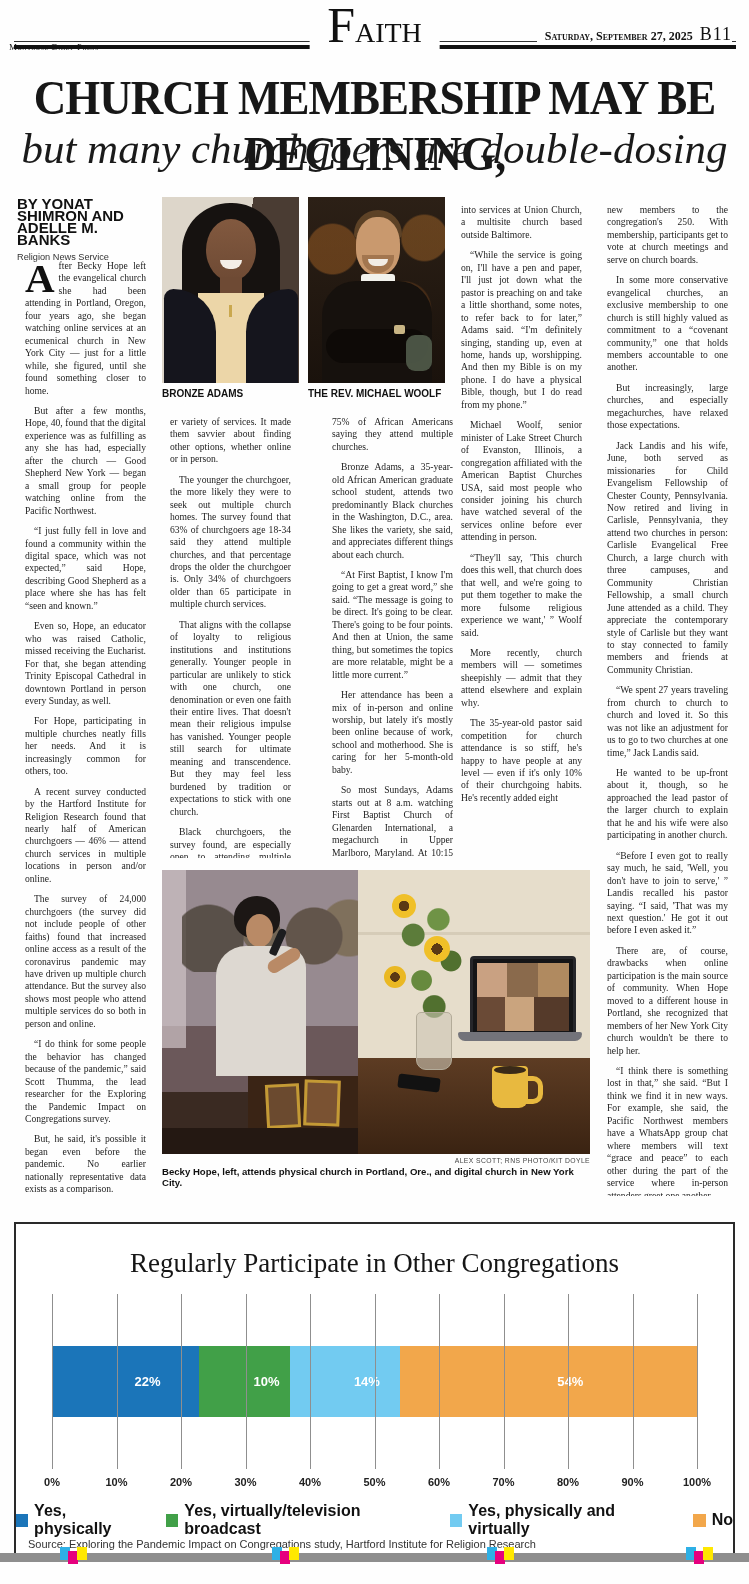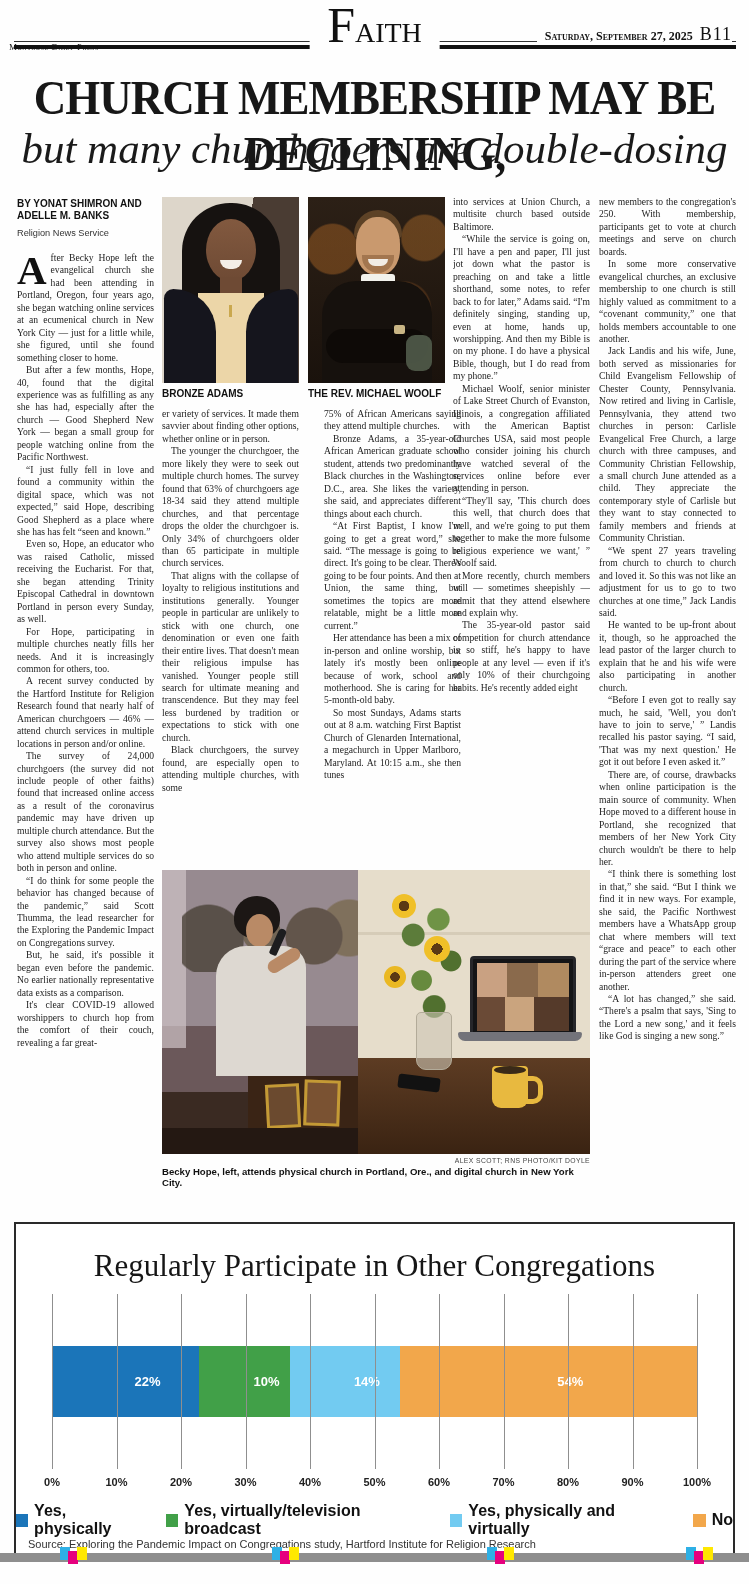--- a/index.html
+++ b/index.html
@@ -21,27 +21,27 @@
 
   
   .hl1{position:absolute;left:0;width:100%;top:74px;text-align:center;font-weight:700;
        font-size:45px;letter-spacing:-1px;transform:scaleY(1.08);color:#171717;}
   .hl2{position:absolute;left:0;width:100%;top:124px;text-align:center;font-style:italic;
        font-size:43px;color:#1a1a1a;}
 
   
   .byline{position:absolute;left:17px;top:198px;width:137px;
        font-family:"Liberation Sans",sans-serif;}
-  .byline .authors{font-weight:bold;font-size:10px;line-height:12px;color:#111;}
+  .byline .authors{font-weight:bold;font-size:15px;line-height:12px;color:#111;}
   .byline .org{font-size:9.2px;margin-top:6px;color:#333;}
 
   
   .col{position:absolute;width:137px;text-align:justify;font-size:9.6px;
        line-height:12.45px;overflow:hidden;hyphens:auto;-webkit-hyphens:auto;}
-  .col p{margin:0;text-indent:9px;}
+  .col p{margin:8px;text-indent:9px;}
   .col p.noindent{text-indent:0;}
   .dropcap{float:left;font-size:41px;line-height:33px;font-weight:700;
        padding:2px 4px 0 0;color:#111;}
   #col0{left:17px;top:252px;height:944px;}
   #col1{left:162px;top:408px;height:450px;}
   #col2{left:324px;top:408px;height:450px;}
   #col3{left:453px;top:196px;height:662px;}
   #col4{left:599px;top:196px;height:1000px;}
 
   
@@ -62,21 +62,21 @@
       background:linear-gradient(#978a90 0 55%,#6b585a 55% 78%,#3a2a22 78% 100%);}
   .scene-right{position:absolute;left:196px;top:0;right:0;height:100%;background:#e6ddcb;}
   .credit{position:absolute;left:162px;width:428px;top:1157px;text-align:right;
       font-family:"Liberation Sans",sans-serif;font-size:6.8px;letter-spacing:.4px;color:#444;}
   .main-caption{position:absolute;left:162px;width:428px;top:1166px;
       font-family:"Liberation Sans",sans-serif;font-weight:bold;font-size:9.6px;color:#111;}
 
   
   .chart-box{position:absolute;left:14px;top:1222px;width:717px;height:330px;
       border:2px solid #2a2a2a;background:#fff;}
-  .chart-title{text-align:center;margin-top:24px;font-size:31px;color:#161616;}
+  .chart-title{text-align:center;margin-top:24px;font-size:27px;color:#161616;}
   .plot{position:absolute;left:36px;top:70px;width:645px;height:175px;}
   .gridline{position:absolute;top:0;bottom:0;width:1px;background:#8f8f8f;}
   .bar{position:absolute;left:0;right:0;top:52px;height:71px;display:flex;}
   .bar .seg{height:100%;display:flex;align-items:center;justify-content:center;padding-left:44px;}
   .bar .seg span{font-family:"Liberation Sans",sans-serif;font-weight:bold;
       font-size:13px;color:#fff;}
   .ticks{position:absolute;left:36px;top:252px;width:645px;height:14px;}
   .ticks span{position:absolute;transform:translateX(-50%);
       font-family:"Liberation Sans",sans-serif;font-weight:bold;font-size:11px;color:#222;}
   .legend{position:absolute;left:0;right:0;top:278px;display:flex;
@@ -146,20 +146,21 @@
       <p class="noindent">into services at Union Church, a multisite church based outside Baltimore.</p>
       <p>“While the service is going on, I'll have a pen and paper, I'll just jot down what the pastor is preaching on and take a little shorthand, some notes, to refer back to for later,” Adams said. “I'm definitely singing, standing up, even at home, hands up, worshipping. And then my Bible is on my phone. I do have a physical Bible, though, but I do read from my phone.”</p>
       <p>Michael Woolf, senior minister of Lake Street Church of Evanston, Illinois, a congregation affiliated with the American Baptist Churches USA, said most people who consider joining his church have watched several of the services online before ever attending in person.</p>
       <p>“They'll say, 'This church does this well, that church does that well, and we're going to put them together to make the more fulsome religious experience we want,' ” Woolf said.</p>
       <p>More recently, church members will — sometimes sheepishly — admit that they attend elsewhere and explain why.</p>
       <p>The 35-year-old pastor said competition for church attendance is so stiff, he's happy to have people at any level — even if it's only 10% of their churchgoing habits. He's recently added eight</p>
     </div>
   <div class="col" id="col4">
       <p class="noindent">new members to the congregation's 250. With membership, participants get to vote at church meetings and serve on church boards.</p>
       <p>In some more conservative evangelical churches, an exclusive membership to one church is still highly valued as commitment to a “covenant community,” one that holds members accountable to one another.</p>
+      <p>But increasingly, large churches, and especially megachurches, have relaxed those expectations.</p>
       <p>Jack Landis and his wife, June, both served as missionaries for Child Evangelism Fellowship of Chester County, Pennsylvania. Now retired and living in Carlisle, Pennsylvania, they attend two churches in person: Carlisle Evangelical Free Church, a large church with three campuses, and Community Christian Fellowship, a small church June attended as a child. They appreciate the contemporary style of Carlisle but they want to stay connected to family members and friends at Community Christian.</p>
       <p>“We spent 27 years traveling from church to church to church and loved it. So this was not like an adjustment for us to go to two churches at one time,” Jack Landis said.</p>
       <p>He wanted to be up-front about it, though, so he approached the lead pastor of the larger church to explain that he and his wife were also participating in another church.</p>
       <p>“Before I even got to really say much, he said, 'Well, you don't have to join to serve,' ” Landis recalled his pastor saying. “I said, 'That was my next question.' He got it out before I even asked it.”</p>
       <p>There are, of course, drawbacks when online participation is the main source of community. When Hope moved to a different house in Portland, she recognized that members of her New York City church wouldn't be there to help her.</p>
       <p>“I think there is something lost in that,” she said. “But I think we find it in new ways. For example, she said, the Pacific Northwest members have a WhatsApp group chat where members will text “grace and peace” to each other during the part of the service where in-person attenders greet one another.</p>
       <p>“A lot has changed,” she said. “There's a psalm that says, 'Sing to the Lord a new song,' and it feels like God is singing a new song.”</p>
     </div>
 
   <div class="portrait" id="ph-adams">

